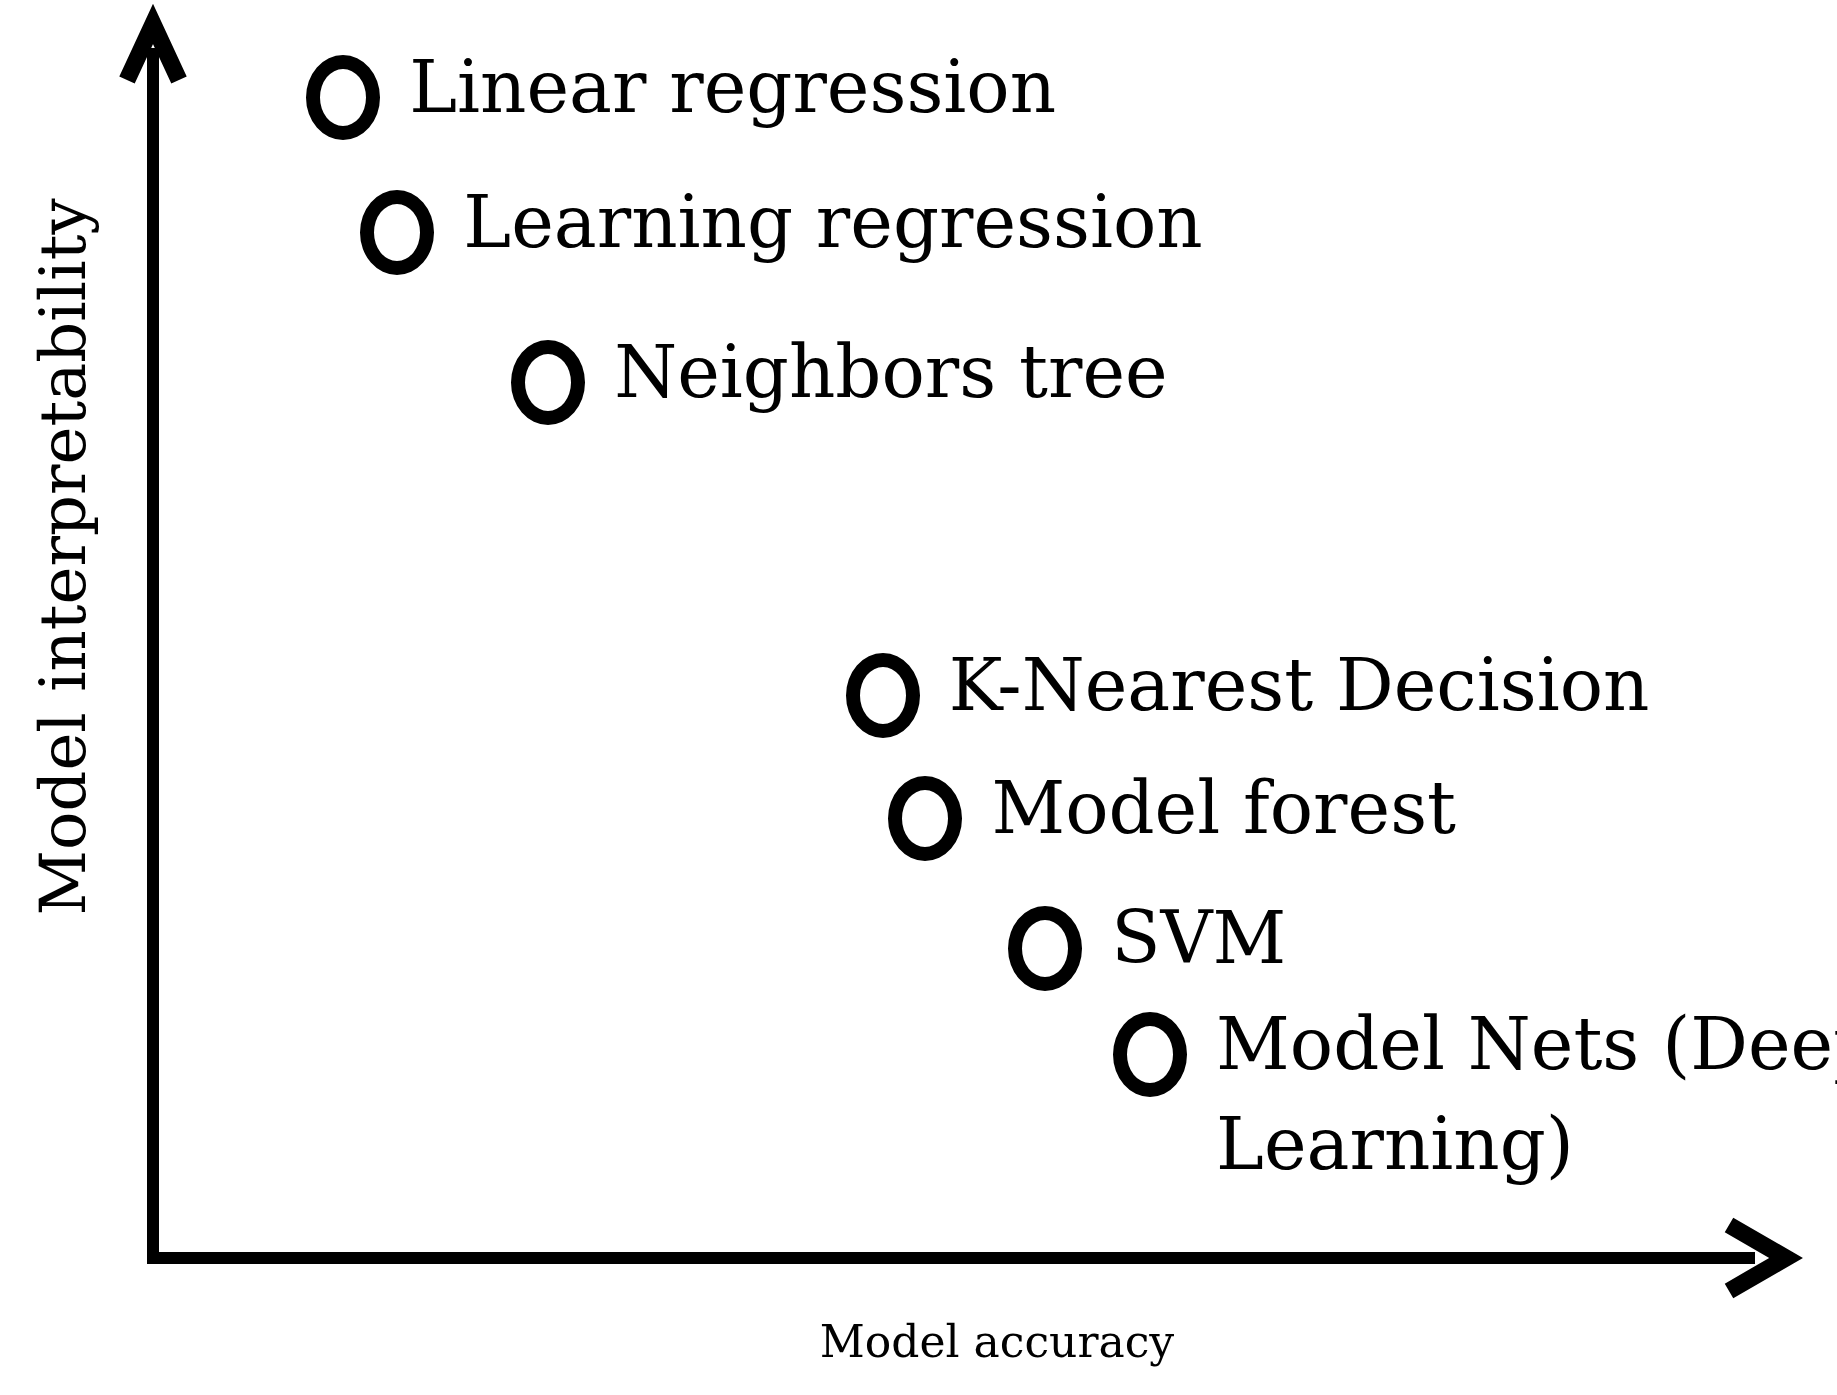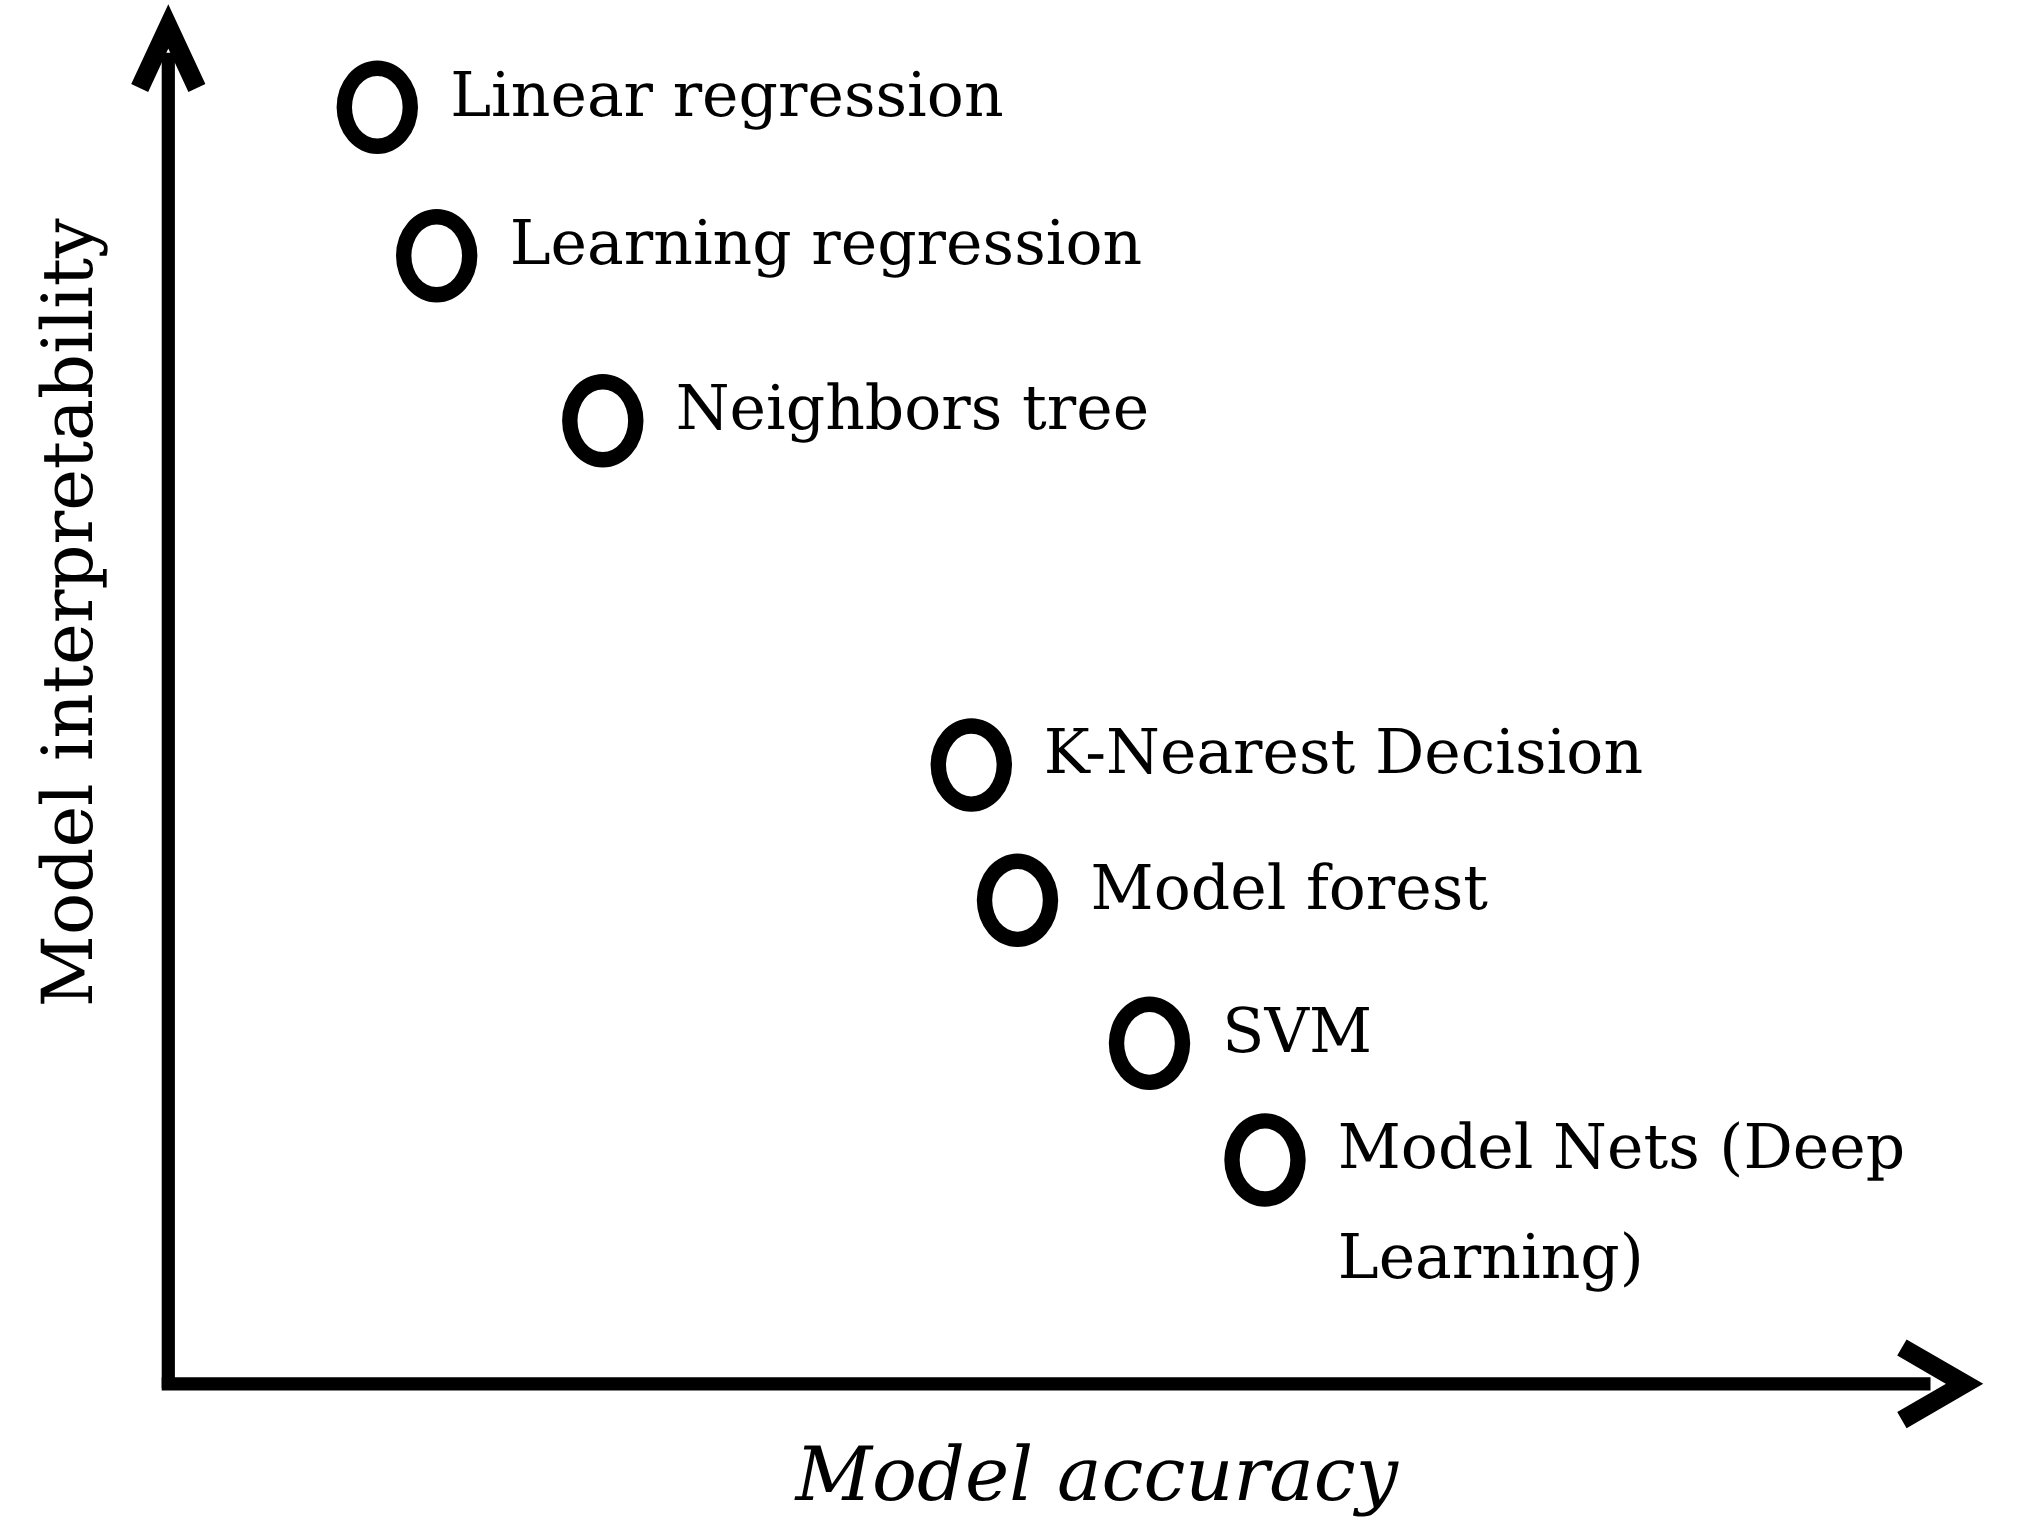--- a/index.html
+++ b/index.html
@@ -13,35 +13,35 @@
   }
   svg.axes { position:absolute; left:0; top:0; }
   .ylabel {
     position:absolute; left:63px; top:557px;
     transform:translate(-50%,-50%) rotate(-90deg);
     font-size:64px; white-space:nowrap;
   }
   .xlabel {
     position:absolute; left:997px; top:1341px;
     transform:translate(-50%,-50%);
-    font-size:68px; white-space:nowrap;font-style:italic;
+    font-size:44px; white-space:nowrap;
   }
   .point { position:absolute; width:0; height:0; }
   .ring {
     position:absolute; left:-37px; top:-43px;
     width:46px; height:57px;
     border:14px solid #000;
     border-radius:50%;
     background:#fff;
     box-sizing:content-box;
     display:block;
   }
   .plabel {
     position:absolute; left:66px; top:-61px;
-    font-size:56px; line-height:100px;
+    font-size:72px; line-height:100px;
     white-space:pre-line;
     width:max-content;
   }
 </style>
 </head>
 <body>
 
 <div class="canvas">
 
   <svg class="axes" width="1837" height="1395" viewBox="0 0 1837 1395">

